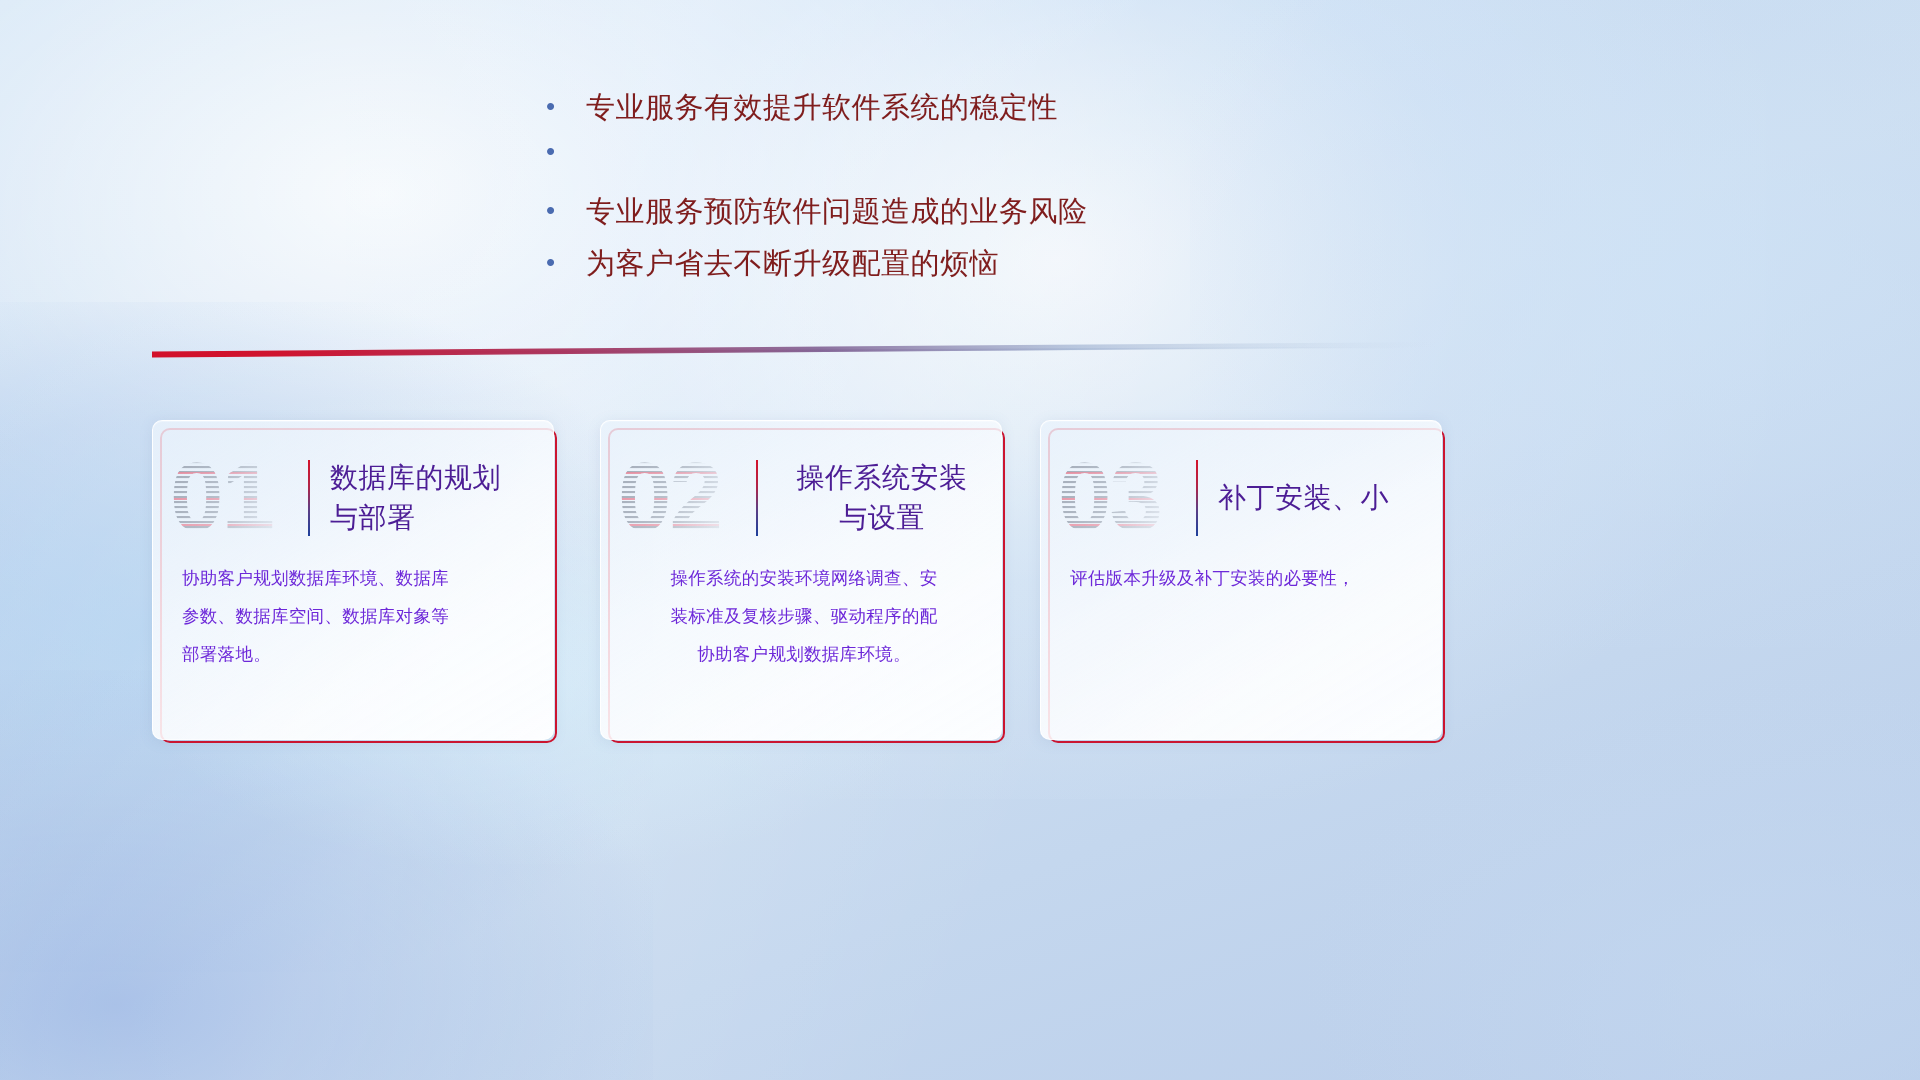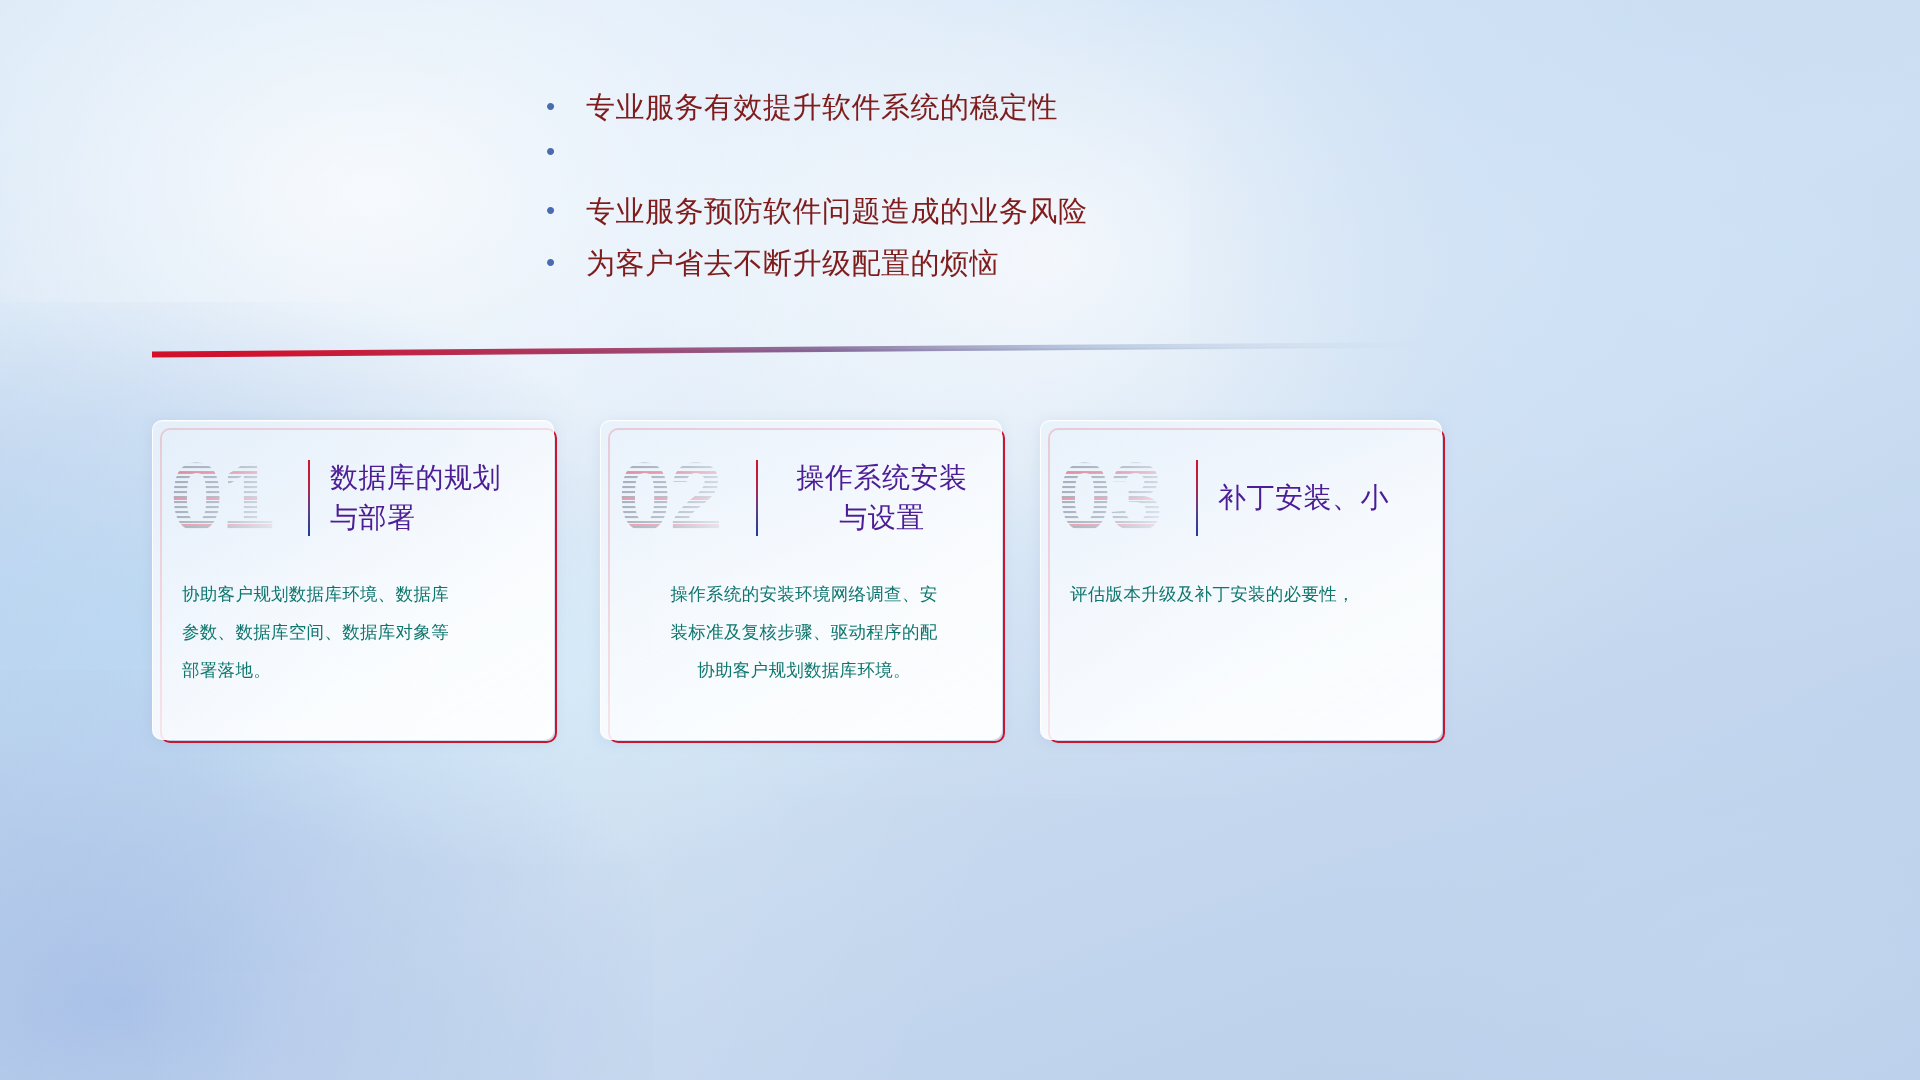--- a/index.html
+++ b/index.html
@@ -61,22 +61,22 @@
 
   .card-head{position:absolute;left:0;top:22px;width:400px;height:112px;display:flex;align-items:center;}
   .num-wm{position:relative;width:132px;flex:0 0 132px;height:104px;margin-left:16px;}
   .num-wm svg{display:block;width:132px;height:104px;}
   .head-rule{width:2px;flex:0 0 2px;height:76px;margin:0 20px 0 8px;
     background:linear-gradient(180deg,#d4122b 0%, #b32446 34%, #5a3f86 66%, #1d3f9b 100%);}
   .card-title{font-size:28px;line-height:40px;color:#4c1d95;letter-spacing:.5px;
     flex:1 1 auto;padding-right:14px;}
   .card-title .t-line{display:block;white-space:nowrap;}
 
-  .card-body{position:absolute;left:30px;top:155px;width:348px;
-    font-size:17.5px;line-height:38px;color:#0f766e;letter-spacing:.3px;}
+  .card-body{position:absolute;left:30px;top:139px;width:348px;
+    font-size:17.5px;line-height:38px;color:#6d28d9;letter-spacing:.3px;}
   .card-body .b-line{display:block;white-space:nowrap;}
 </style>
 </head>
 <body>
 
 <div id="slide">
 
   <div class="bg-base"></div>
   <div class="bg-glow-a"></div>
   <div class="bg-glow-b"></div>

